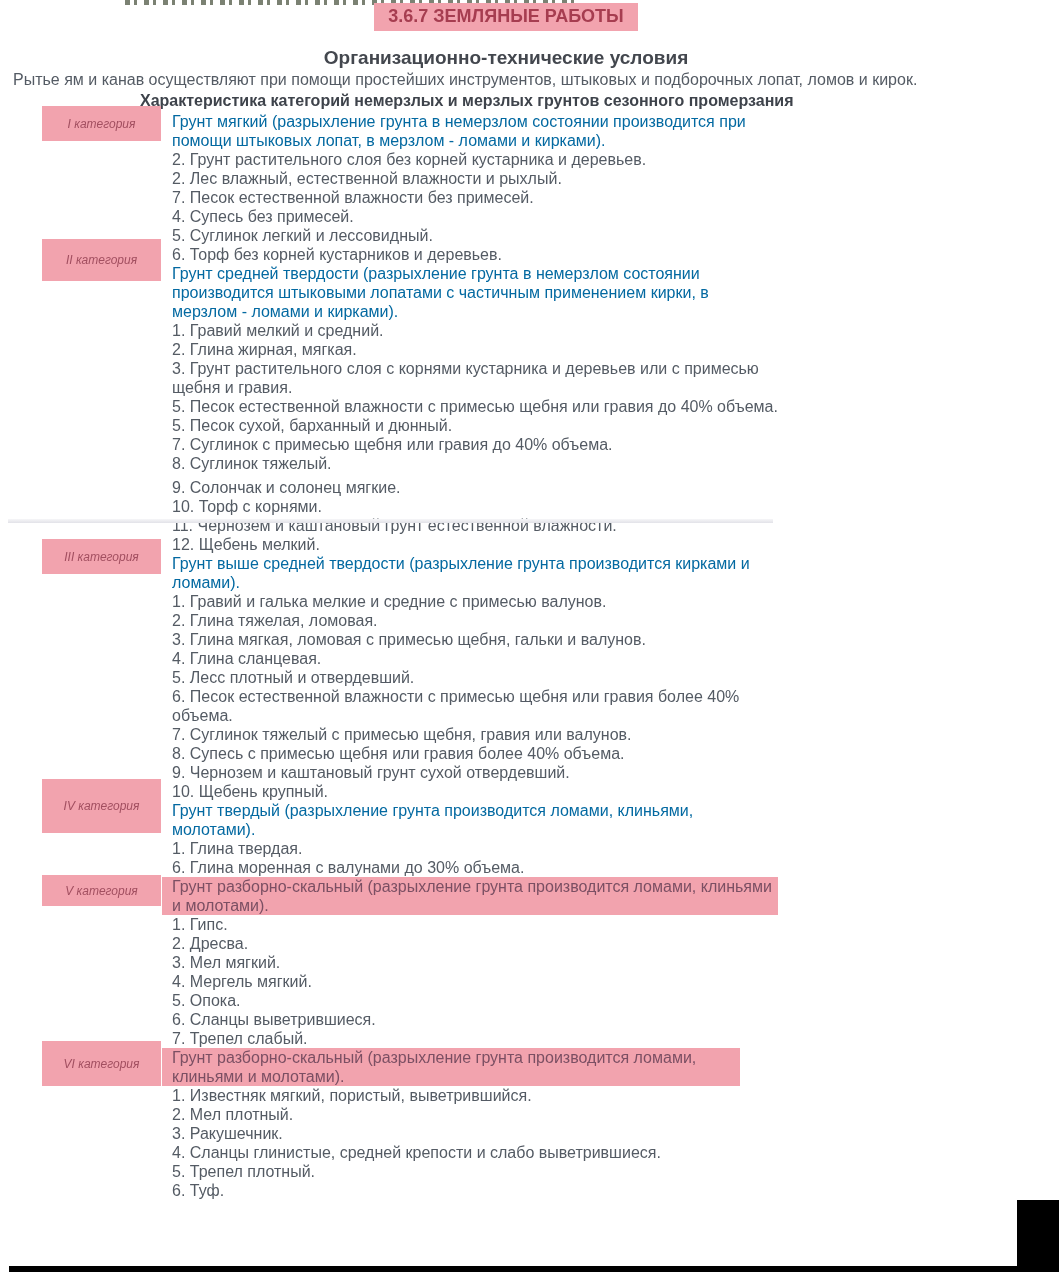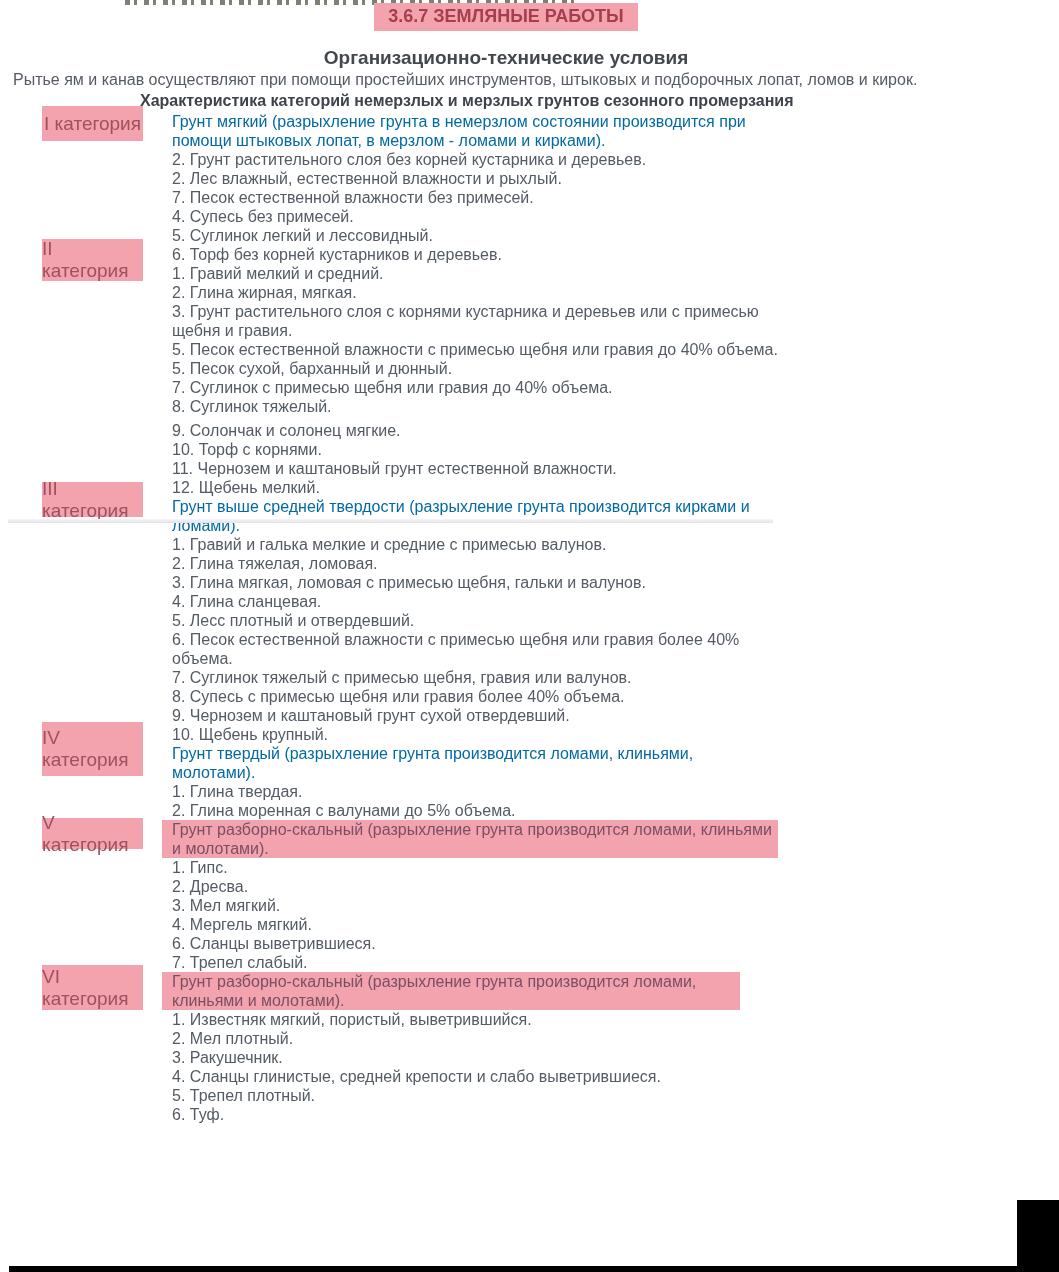--- a/index.html
+++ b/index.html
@@ -32,24 +32,25 @@
   }
   .table-heading{
     margin:1px 0 0 140px;font-weight:bold;font-size:16px;line-height:19px;color:#3e434b;
   }
 
   
   .cat-table{margin-top:2px;}
   .cat-row{display:flex;align-items:flex-start;}
   .cat-label-cell{width:172px;flex:0 0 172px;}
   .cat-label-box{
-    position:relative;margin-left:42px;width:101px;
+    position:relative;margin-left:42px;width:119px;
     background:var(--pink);color:var(--label-col);
     display:flex;align-items:center;justify-content:center;
-    font-size:19px;
+    font-size:12px;
+    font-style:italic;
   }
   .cat-body{width:606px;flex:0 0 606px;font-size:16px;line-height:19px;}
   .desc{color:#0369a1;}
   .desc.hl{background:var(--pink);margin-left:-10px;padding-left:10px;color:#7b4f63;}
   .item{color:#545b64;}
 
   .cat-1 .cat-label-box{height:35px;top:-6px;}
   .cat-2 .cat-label-box{height:42px;top:-25px;}
   .cat-3 .cat-label-box{height:35px;top:-15px;}
   .cat-4 .cat-label-box{height:54px;top:-22px;}
@@ -97,20 +98,21 @@
             <div class="item">5. Суглинок легкий и лессовидный.</div>
             <div class="item">6. Торф без корней кустарников и деревьев.</div>
           </div>
     </div>
   </div>
       <div class="cat-row cat-2">
     <div class="cat-label-cell">
       <div class="cat-label-box">II категория</div>
     </div>
     <div class="cat-body">
+      <div class="desc">Грунт средней твердости (разрыхление грунта в немерзлом состоянии производится штыковыми лопатами с частичным применением кирки, в мерзлом - ломами и кирками).</div>
       <div class="items">
             <div class="item">1. Гравий мелкий и средний.</div>
             <div class="item">2. Глина жирная, мягкая.</div>
             <div class="item">3. Грунт растительного слоя с корнями кустарника и деревьев или с примесью щебня и гравия.</div>
             <div class="item">5. Песок естественной влажности с примесью щебня или гравия до 40% объема.</div>
             <div class="item">5. Песок сухой, барханный и дюнный.</div>
             <div class="item">7. Суглинок с примесью щебня или гравия до 40% объема.</div>
             <div class="item">8. Суглинок тяжелый.</div>
             <div class="item">9. Солончак и солонец мягкие.</div>
             <div class="item">10. Торф с корнями.</div>
@@ -140,35 +142,36 @@
     </div>
   </div>
       <div class="cat-row cat-4">
     <div class="cat-label-cell">
       <div class="cat-label-box">IV категория</div>
     </div>
     <div class="cat-body">
       <div class="desc">Грунт твердый (разрыхление грунта производится ломами, клиньями, молотами).</div>
       <div class="items">
             <div class="item">1. Глина твердая.</div>
-            <div class="item">2. Глина моренная с валунами до 5% объема.</div>
+            <div class="item">6. Глина моренная с валунами до 30% объема.</div>
           </div>
     </div>
   </div>
       <div class="cat-row cat-5">
     <div class="cat-label-cell">
       <div class="cat-label-box">V категория</div>
     </div>
     <div class="cat-body">
       <div class="desc hl">Грунт разборно-скальный (разрыхление грунта производится ломами, клиньями и молотами).</div>
       <div class="items">
             <div class="item">1. Гипс.</div>
             <div class="item">2. Дресва.</div>
             <div class="item">3. Мел мягкий.</div>
             <div class="item">4. Мергель мягкий.</div>
+            <div class="item">5. Опока.</div>
             <div class="item">6. Сланцы выветрившиеся.</div>
             <div class="item">7. Трепел слабый.</div>
           </div>
     </div>
   </div>
       <div class="cat-row cat-6">
     <div class="cat-label-cell">
       <div class="cat-label-box">VI категория</div>
     </div>
     <div class="cat-body">

